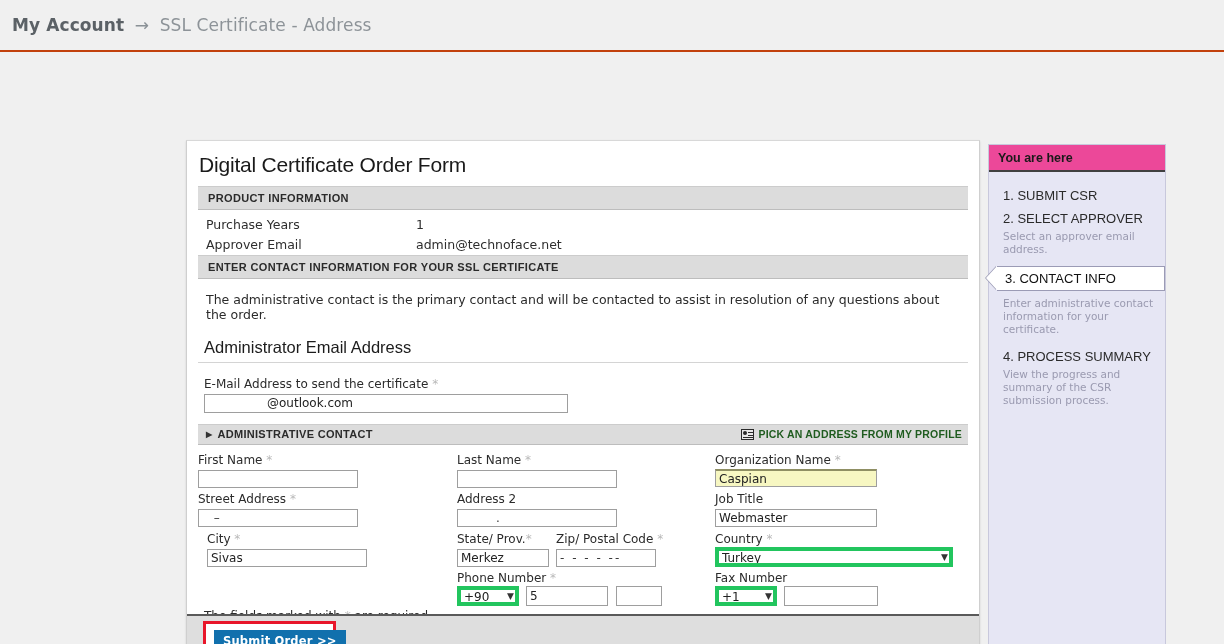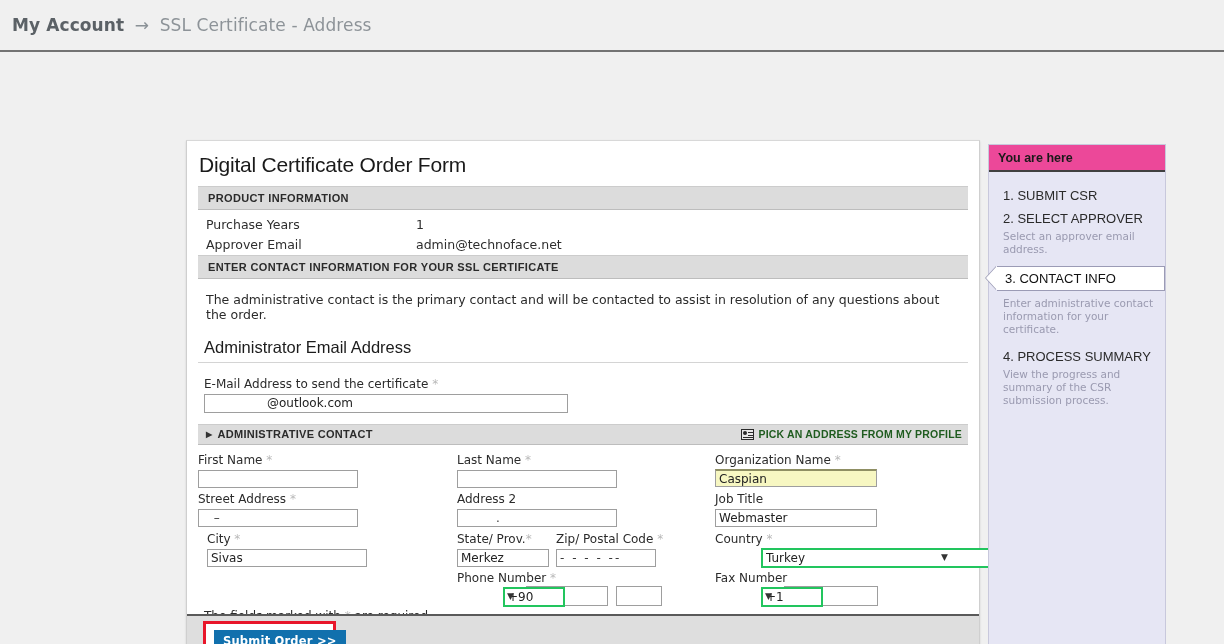--- a/index.html
+++ b/index.html
@@ -8,21 +8,21 @@
     width: 1224px; height: 644px;
     background: #f0f0f0;
     font-family: "DejaVu Sans", "Liberation Sans", sans-serif;
     overflow: hidden;
   }
 
   
   #topbar {
     height: 52px;
     background: #f0f0f0;
-    border-bottom: 2px solid #737373;
+    border-bottom: 2px solid #c2410c;
     display: flex; align-items: center;
     padding-left: 12px;
   }
   #breadcrumb { font-size: 17px; letter-spacing: .1px; }
   #breadcrumb .crumb-strong { color: #5b6166; font-weight: bold; }
   #breadcrumb .crumb-arrow  { color: #8a9196; margin: 0 5px; font-weight: normal; }
   #breadcrumb .crumb-rest   { color: #8d9398; }
 
   
   #page {
@@ -98,28 +98,27 @@
     background: #f7f7c2;
     border: 1px solid #9e9e9e;
     border-top: 2px solid #8f8f63;
   }
   
   .txt.redacted {
     color: #3a3a3a; letter-spacing: 2px;
   }
   select.sel {
     height: 20px;
-    border: 2px solid #22c55e;
+    border: 4px solid #22c55e;
     background: #ffffff;
     font-size: 12px; color: #222;
     font-family: "DejaVu Sans", sans-serif;
     padding-left: 3px;
     -webkit-appearance: none; appearance: none;
     outline: none;
-    margin-left: 46px;
   }
   .sel-wrap { position: relative; display: inline-block; }
   .sel-wrap .caret {
     position: absolute; right: 5px; top: 50%;
     transform: translateY(-50%);
     font-size: 9px; color: #333; pointer-events: none;
   }
 
   
   .email-block { margin: 14px 11px 0 11px; padding-left: 6px; }

